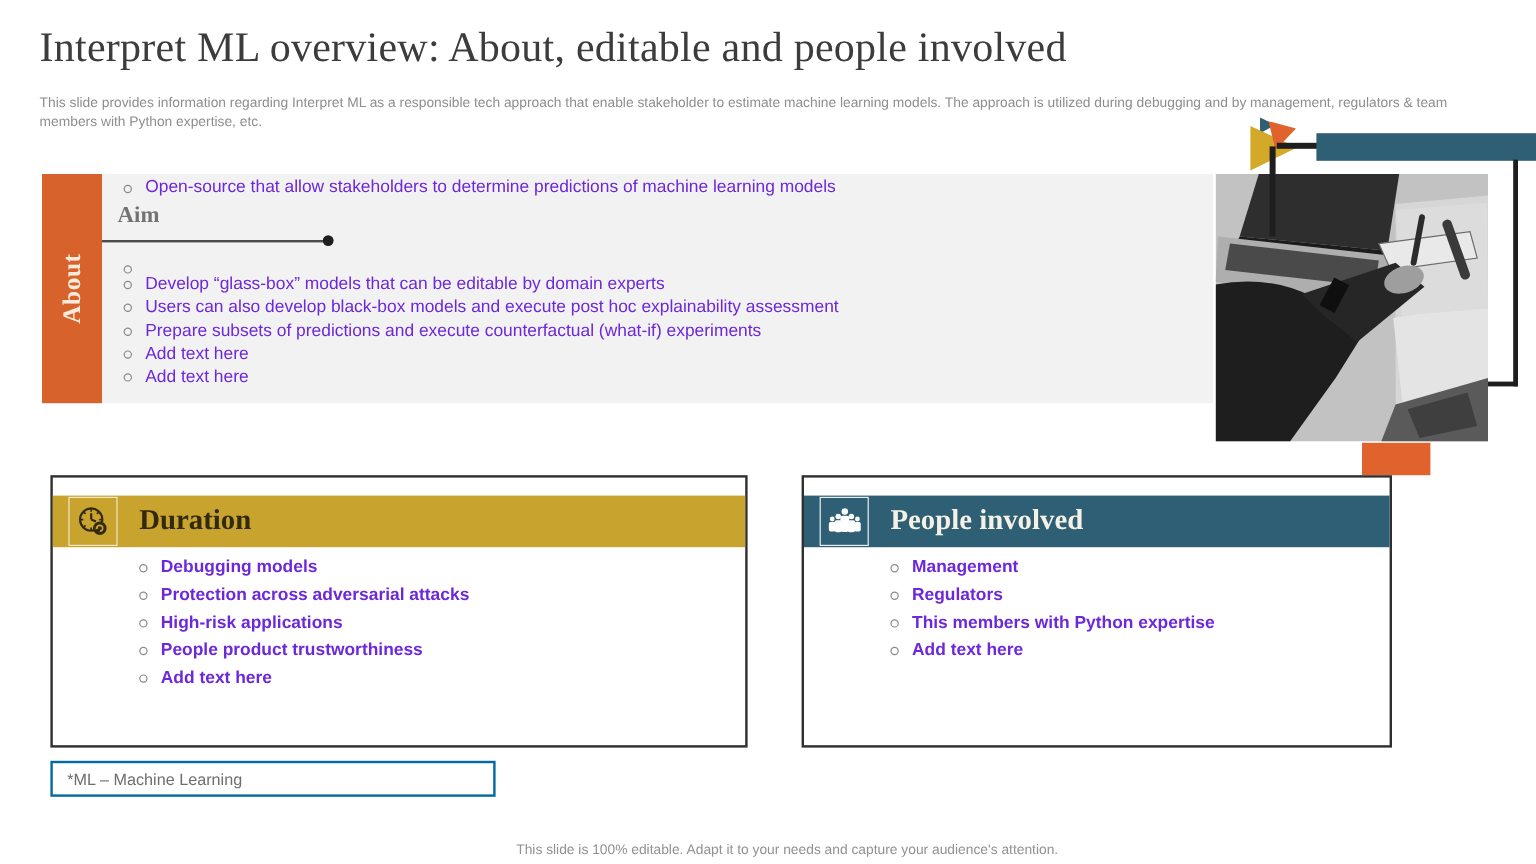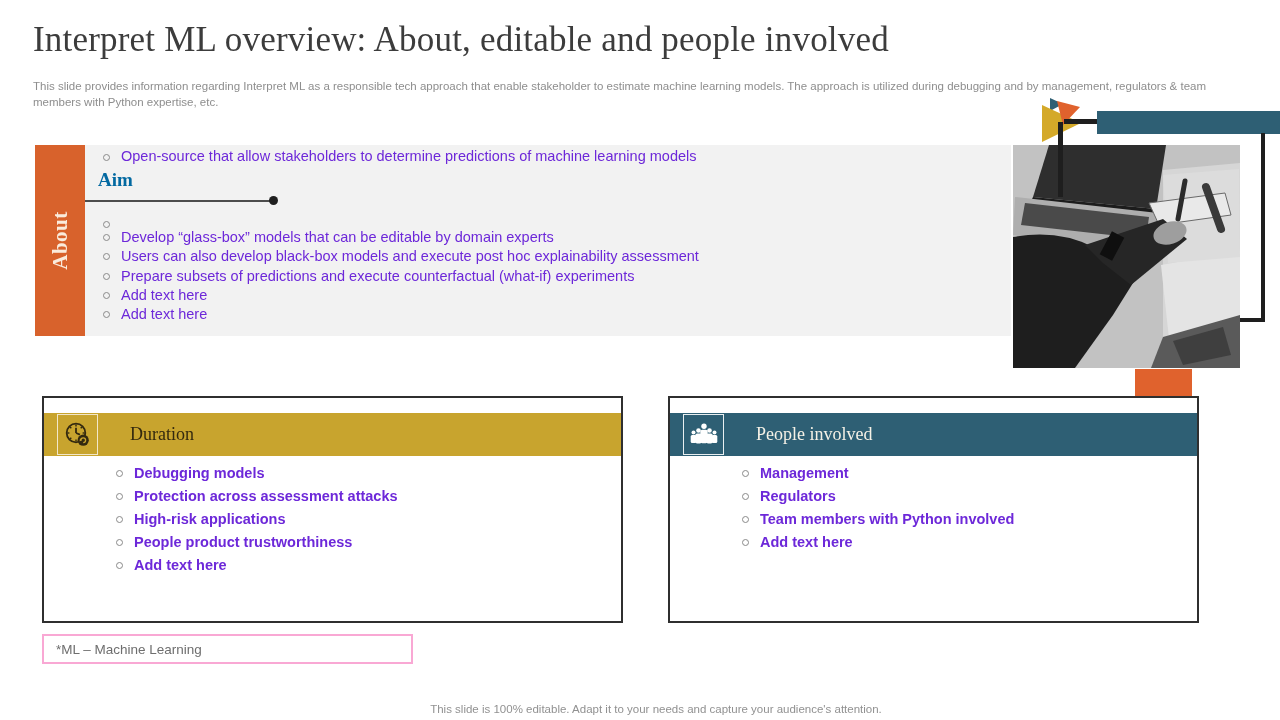--- a/index.html
+++ b/index.html
@@ -33,63 +33,63 @@
     position:absolute; left:35px; top:145px; width:50px; height:191px; background:#D8622C;
     display:flex; align-items:center; justify-content:center;
   }
   .about-tab span {
     transform:rotate(-90deg); white-space:nowrap;
     font-family:"Liberation Serif", serif; font-weight:700; font-size:21px;
     color:#FAEBDC; letter-spacing:.5px;
   }
   .aim-heading {
     position:absolute; left:13px; top:24px;
-    font-family:"Liberation Serif", serif; font-weight:700; font-size:19px; color:#0369a1;text-align:right;
+    font-family:"Liberation Serif", serif; font-weight:700; font-size:19px; color:#737373;text-align:right;
   }
   .aim-line { position:absolute; left:0; top:55px; width:188px; height:2px; background:#4d4d4d; }
   .aim-dot { position:absolute; left:184px; top:51px; width:9px; height:9px; border-radius:50%; background:#1f1f1f; }
   
   ul.blist { list-style:none; }
   ul.blist li { display:flex; align-items:flex-start; color:#6d28d9; }
   .bmark {
     flex:0 0 auto; width:7px; height:7px; border:1.3px solid #8a8a8a;
     border-radius:50%; margin-top:6px; margin-right:11px;
   }
   .about-intro { position:absolute; left:18px; top:3px; font-size:14.5px; width:890px; }
   .about-list { position:absolute; left:18px; top:70px; width:895px; font-size:14.5px; }
   .about-list li { line-height:19.3px; }
   .about-list .bmark { margin-top:6px; }
   
   .card { position:absolute; background:#fff; border:2px solid #2f2f2f; }
   .card.duration { left:42px; top:396px; width:581px; height:227px; }
-  .card.people { left:668px; top:396px; width:531px; height:227px; }
+  .card.people { left:668px; top:396px; width:492px; height:227px; }
   .card-header {
     position:absolute; left:0; top:15px; right:0; height:43px;
     display:flex; align-items:center;
   }
   .card.duration .card-header { background:#C8A42E; }
   .card.people .card-header { background:#2E5F74; }
   .icon-square {
     width:41px; height:41px; margin-left:13px; flex:0 0 auto;
     display:flex; align-items:center; justify-content:center;
   }
   .card.duration .icon-square { border:1.6px solid #F2E7C9; }
   .card.people .icon-square { border:1.6px solid #E9EFF1; }
   .card-heading {
-    margin-left:32px; font-family:"Liberation Serif", serif; font-weight:400; font-size:18px;
+    margin-left:18px; font-family:"Liberation Serif", serif; font-weight:700; font-size:24px;
   }
   .card.duration .card-heading { color:#33290f; }
   .card.people .card-heading { color:#F5F1E6; }
   .card-list { position:absolute; left:72px; top:64px; font-size:14.5px; width:480px; }
   .card-list li { line-height:23px;font-weight:bold; }
   .card-list .bmark { margin-top:8px; }
   
   .footnote-box {
     position:absolute; left:42px; top:634px; width:371px; height:30px;
-    border:2px solid #f9a8d4; display:flex; align-items:center;
+    border:2px solid #0369a1; display:flex; align-items:center;
     padding-left:12px; font-size:13.5px; color:#6e6e6e; background:#fff;
   }
   .footer-note {
     position:absolute; left:16px; top:703px; width:1280px; text-align:center;
     font-size:11.5px; color:#919191;
   }
 </style>
 </head>
 <body>
 
@@ -207,21 +207,21 @@
     </div>
     <ul class="blist card-list">
 
         <li>
           <span class="bmark"></span>
           <span>Debugging models</span>
         </li>
 
         <li>
           <span class="bmark"></span>
-          <span>Protection across assessment attacks</span>
+          <span>Protection across adversarial attacks</span>
         </li>
 
         <li>
           <span class="bmark"></span>
           <span>High-risk applications</span>
         </li>
 
         <li>
           <span class="bmark"></span>
           <span>People product trustworthiness</span>
@@ -261,21 +261,21 @@
           <span>Management</span>
         </li>
 
         <li>
           <span class="bmark"></span>
           <span>Regulators</span>
         </li>
 
         <li>
           <span class="bmark"></span>
-          <span>Team members with Python involved</span>
+          <span>This members with Python expertise</span>
         </li>
 
         <li>
           <span class="bmark"></span>
           <span>Add text here</span>
         </li>
       </ul>
   </div>
 
   <div class="footnote-box">

